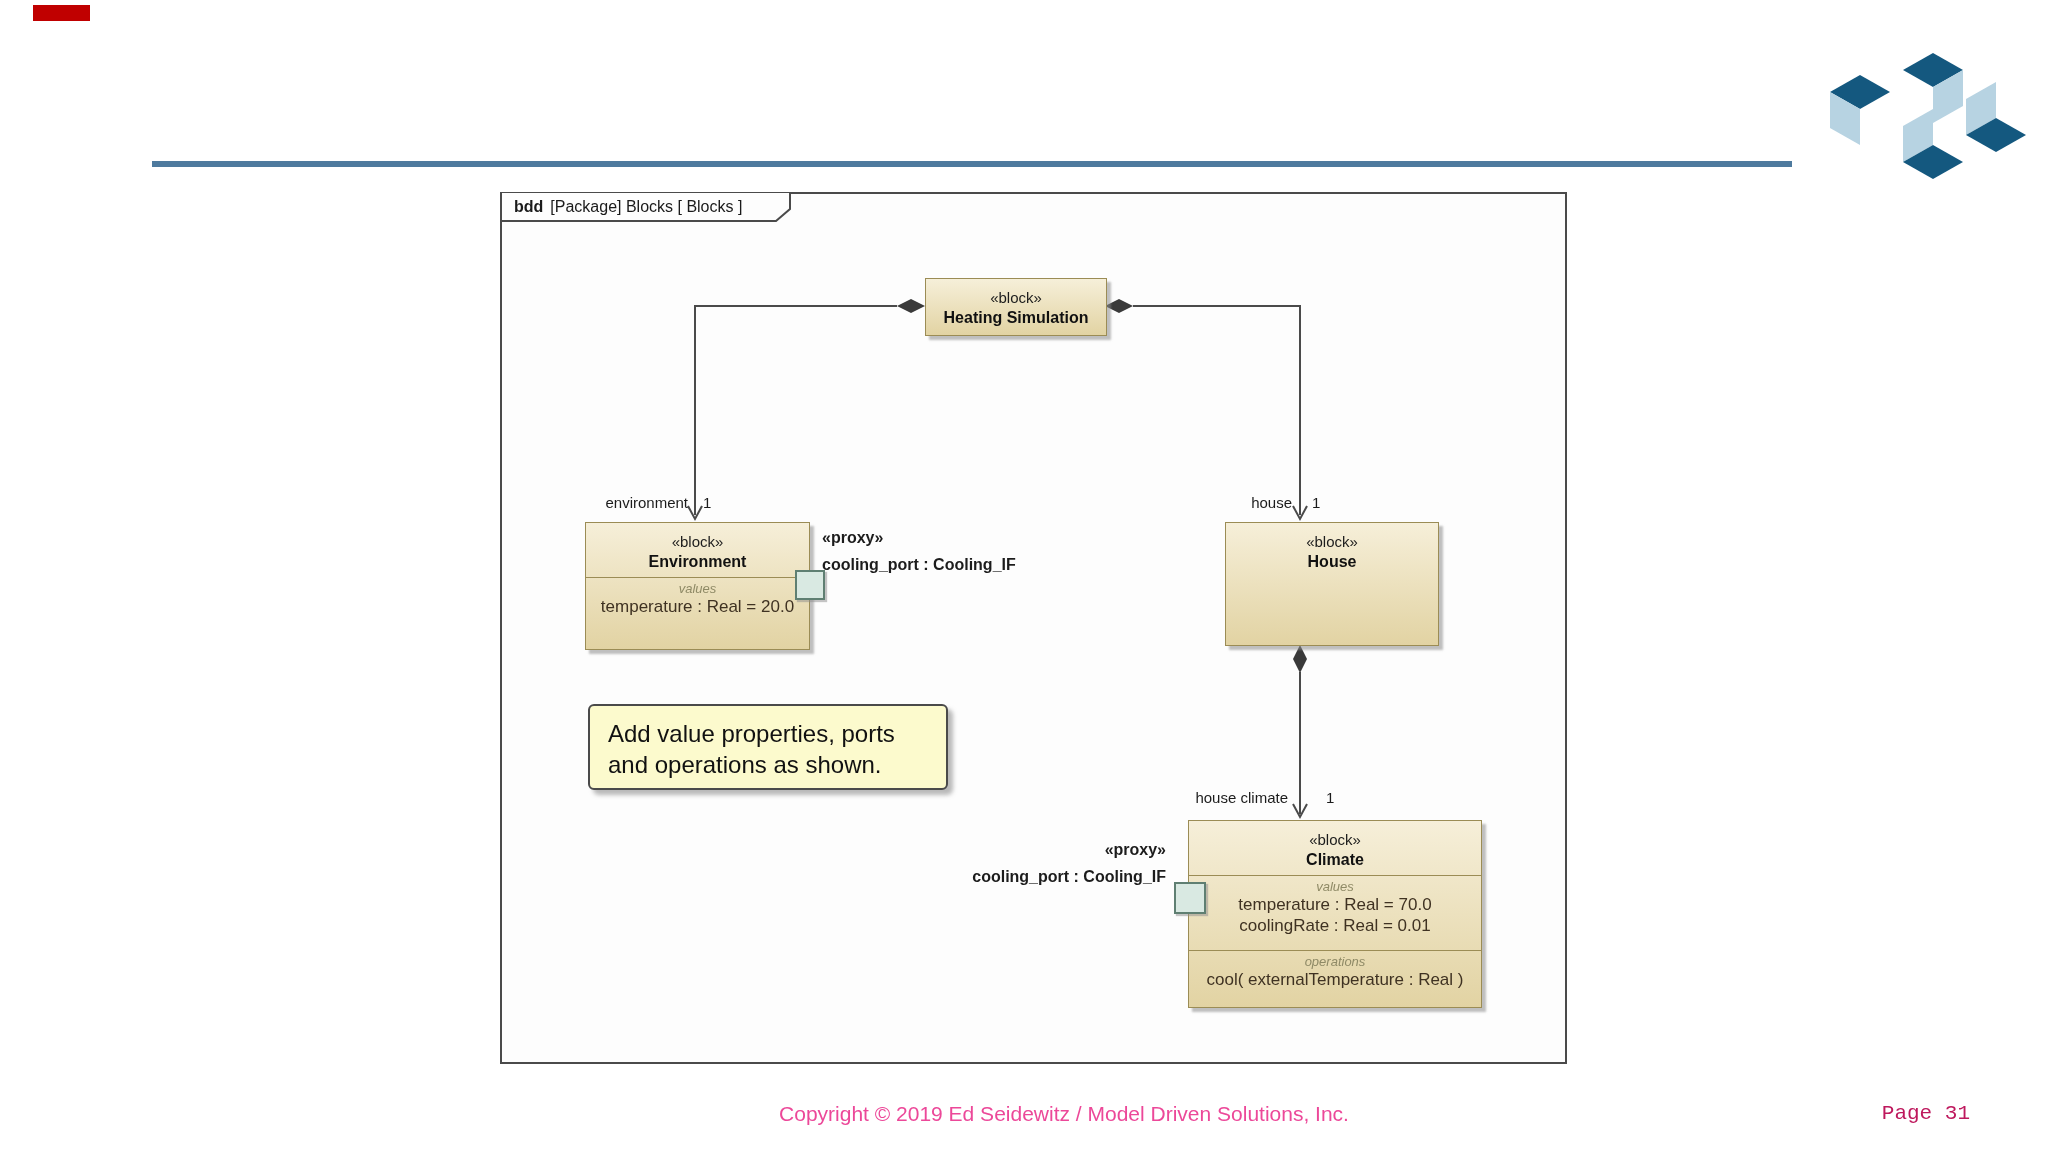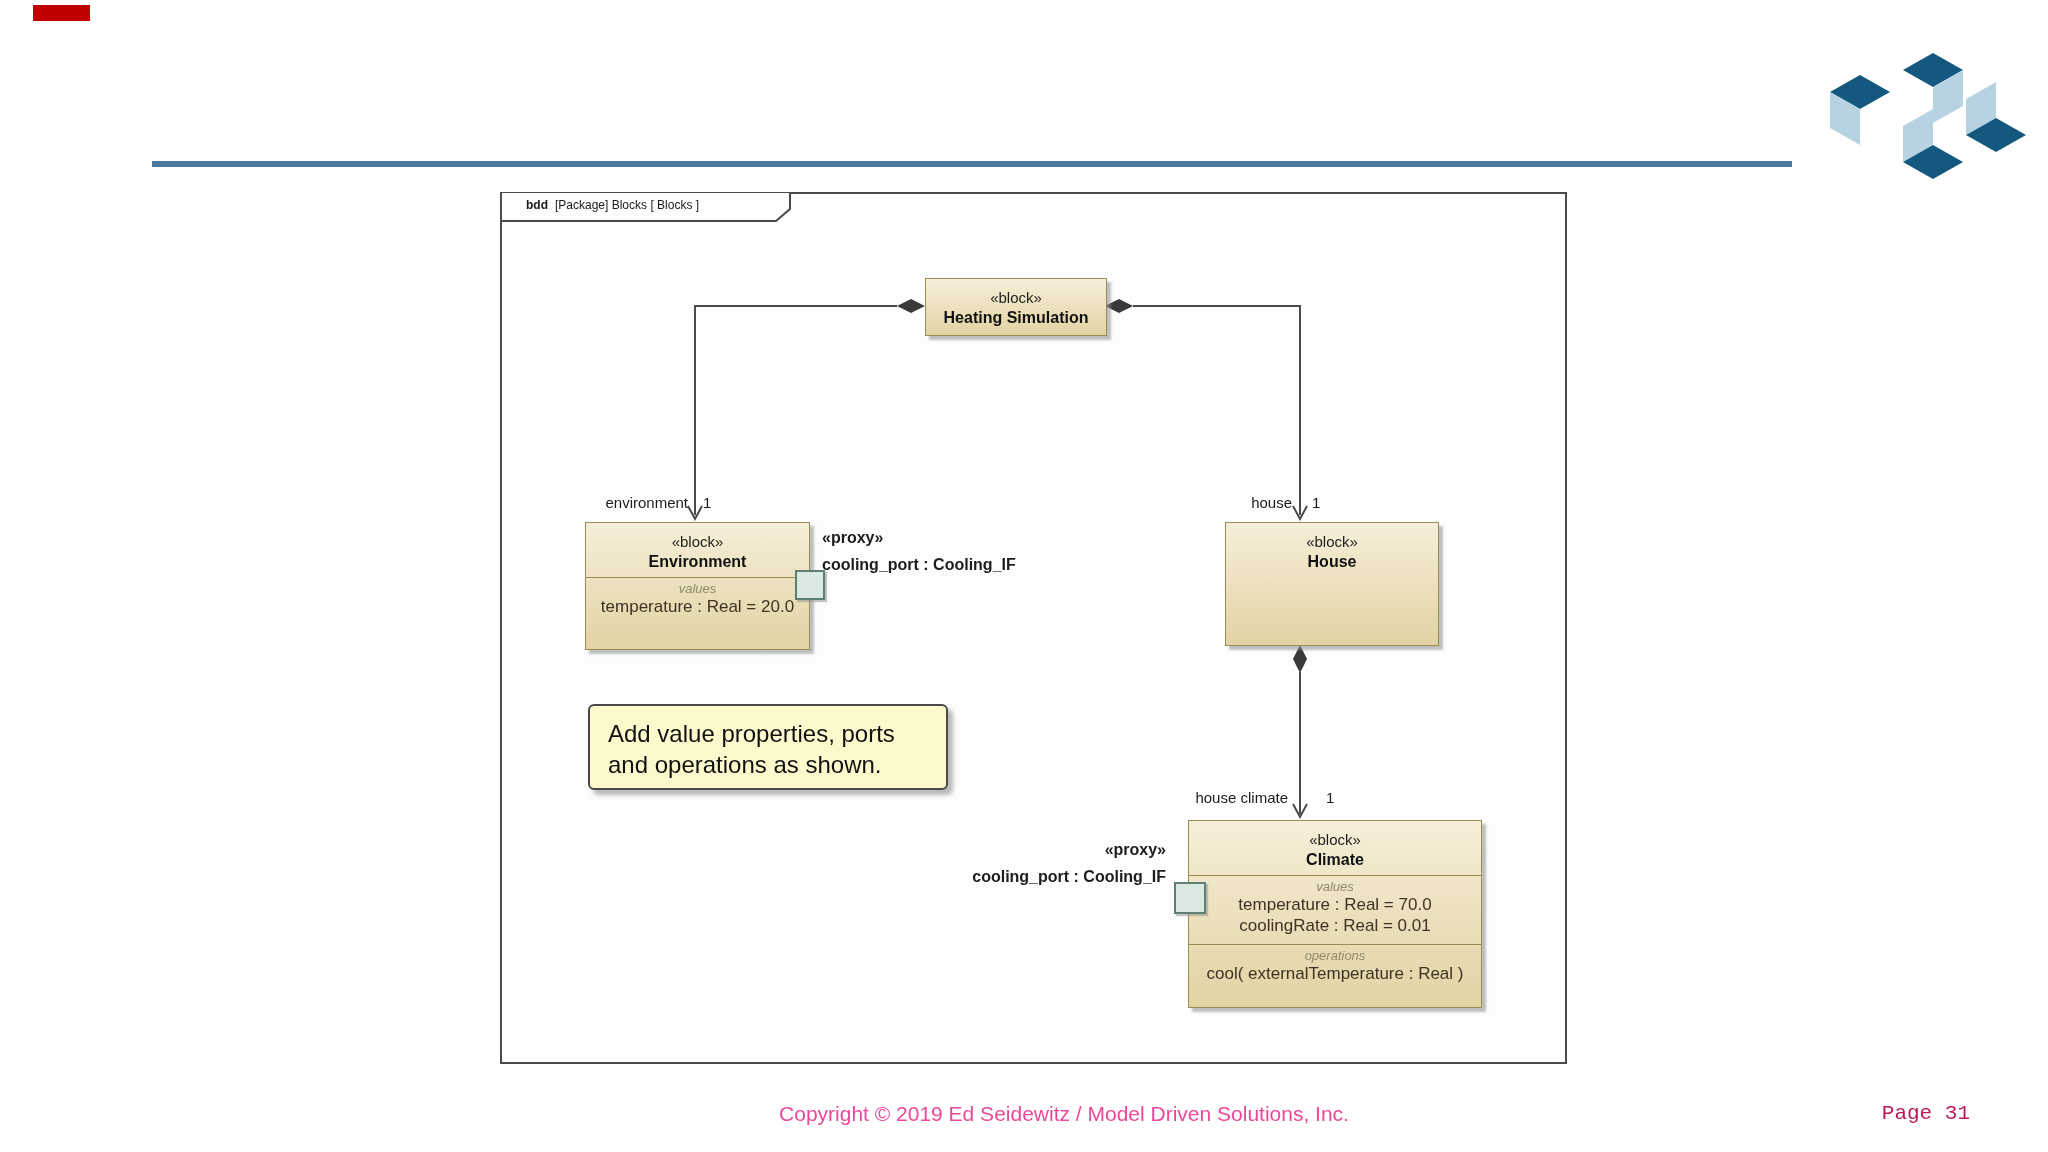--- a/index.html
+++ b/index.html
@@ -27,21 +27,21 @@
 
   
   .frame {
     position: absolute; left: 500px; top: 192px;
     width: 1063px; height: 868px;
     border: 2px solid #4a4a4a; background: #fdfdfd;
   }
   .frame-tab { position: absolute; left: -2px; top: -2px; width: 292px; height: 30px; }
   .frame-tab-text {
     position: absolute; left: 12px; top: 4px;
-    font-size: 12px; color: #1a1a1a; white-space: nowrap; margin-left: 12px;
+    font-size: 16px; color: #1a1a1a; white-space: nowrap;
   }
   .frame-tab-text .kw { font-weight: bold; }
   .frame-tab-text .rest { margin-left: 7px; }
 
   
   .block {
     position: absolute;
     background: linear-gradient(#f6efd9, #e2d3a3);
     border: 1px solid #9b8c55;
     box-shadow: 4px 4px 2px rgba(140,140,140,0.55);
@@ -165,21 +165,21 @@
   </div>
 
   <div class="block" style="left:1188px; top:820px; width:292px; height:186px;">
     <div class="stereo">«block»</div>
     <div class="bname">Climate</div>
     <div class="compartment">
       <div class="comp-label">values</div>
       <div class="feature">temperature : Real = 70.0</div>
       <div class="feature">coolingRate : Real = 0.01</div>
     </div>
-    <div class="compartment" style="margin-top:8px;">
+    <div class="compartment" style="margin-top:14px;">
       <div class="comp-label">operations</div>
       <div class="feature">cool( externalTemperature : Real )</div>
     </div>
   </div>
   <div class="port" style="left:1174px; top:882px; width:28px; height:28px;"></div>
   <div class="port-label right" style="left:940px; top:836px; width:226px;">
     <div>«proxy»</div>
     <div>cooling_port : Cooling_IF</div>
   </div>
 

